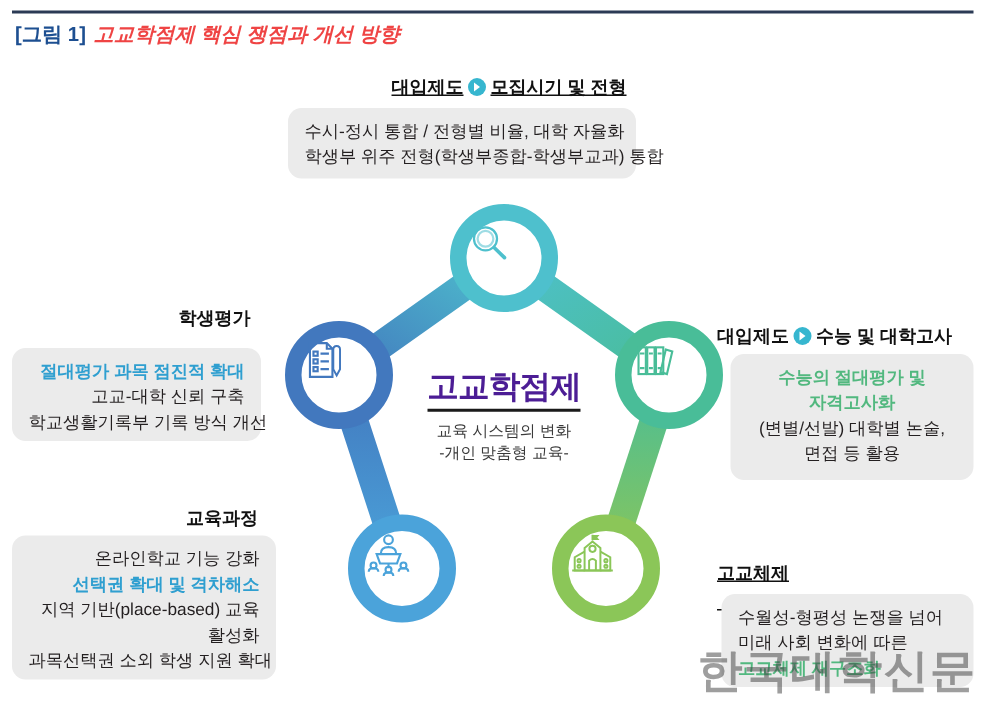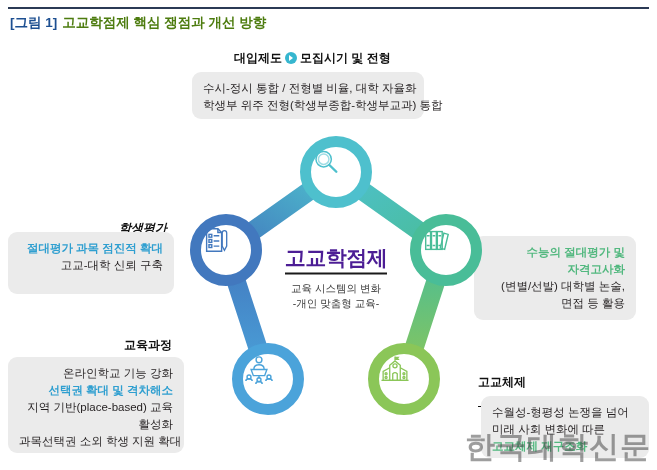--- a/index.html
+++ b/index.html
@@ -8,32 +8,32 @@
     background:#ffffff;
     font-family:"Liberation Sans","DejaVu Sans",sans-serif;
     overflow:hidden;position:relative;
   }
   #stage{position:relative;width:657px;height:470px;overflow:hidden;}
 
   
   .top-rule{position:absolute;left:8px;top:7px;width:641px;height:2px;background:#2b3a55;}
   .fig-head{position:absolute;left:10px;top:14px;white-space:nowrap;font-size:13.5px;font-weight:bold;}
   .fig-tag{color:#1d4f91;}
-  .fig-title{color:#4d7c0f;margin-left:5px;}
+  .fig-title{color:#ef4444;margin-left:5px;font-style:italic;}
 
   
   .callout{position:absolute;background:#ebebeb;border-radius:9px;
            padding:8px 11px;box-sizing:border-box;}
   .callout .ln{font-size:11.5px;line-height:17px;color:#231f20;white-space:nowrap;}
   .callout .ln.hl-blue{color:#2f9fd0;font-weight:bold;}
   .callout .ln.hl-green{color:#52b87f;font-weight:bold;}
 
   
   .sec-head{position:absolute;font-size:12px;font-weight:bold;color:#111;white-space:nowrap;}
-  .sec-head.ul{border-bottom:1.6px solid #111;padding-bottom:15px;}
+  .sec-head.ul{border-bottom:1.6px solid #111;padding-bottom:15px;text-decoration:underline;}
   .arrow-dot{display:inline-block;width:12px;height:12px;border-radius:50%;
              background:#36b6cf;position:relative;vertical-align:-2px;margin:0 3px;}
   .arrow-dot::after{content:"";position:absolute;left:4px;top:3px;
              border-left:4px solid #fff;border-top:3px solid transparent;
              border-bottom:3px solid transparent;}
 
   
   #diagram{position:absolute;left:186px;top:136px;width:300px;height:300px;}
   #diagram svg{position:absolute;left:0;top:0;}
   .node{position:absolute;border-radius:50%;background:#fff;
@@ -55,44 +55,48 @@
 </head>
 <body>
 
 <div id="stage">
 
   <div class="top-rule"></div>
   <div class="fig-head">
     <span class="fig-tag">[그림 1]</span><span class="fig-title">고교학점제 핵심 쟁점과 개선 방향</span>
   </div>
 
-  <div class="sec-head" style="left:234px;top:50px;">
+  <div class="sec-head" style="left:261px;top:50px;text-decoration:underline;">
     <span>대입제도</span><span class="arrow-dot"></span><span>모집시기 및 전형</span>
   </div>
   <div class="callout" style="left:192px;top:72px;width:232px;height:47px;text-align:center;">
     <div class="ln"><span>수시-정시 통합 / </span><span class="hl-blue">전형별 비율, 대학 자율화</span></div>
     <div class="ln">학생부 위주 전형(학생부종합-학생부교과) 통합</div>
   </div>
 
-  <div class="sec-head" style="left:119px;top:220px;font-style:italic;">학생평가</div>
+  <div class="sec-head" style="left:119px;top:204px;">학생평가</div>
   <div class="callout" style="left:8px;top:232px;width:166px;height:62px;text-align:right;">
     <div class="ln hl-blue">절대평가 과목 점진적 확대</div>
     <div class="ln">고교-대학 신뢰 구축</div>
+    <div class="ln">학교생활기록부 기록 방식 개선</div>
   </div>
 
   <div class="sec-head" style="left:124px;top:337px;">교육과정</div>
   <div class="callout" style="left:8px;top:357px;width:176px;height:96px;text-align:right;">
     <div class="ln">온라인학교 기능 강화</div>
     <div class="ln hl-blue">선택권 확대 및 격차해소</div>
     <div class="ln">지역 기반(place-based) 교육</div>
     <div class="ln">활성화</div>
     <div class="ln">과목선택권 소외 학생 지원 확대</div>
   </div>
 
-  <div class="callout" style="left:474px;top:236px;width:162px;height:84px;text-align:right;">
+  <div class="sec-head" style="left:478px;top:216px;">
+    <span>대입제도</span><span class="arrow-dot"></span><span>수능 및 대학고사</span>
+  </div>
+  <div class="callout" style="left:487px;top:236px;width:162px;height:84px;text-align:center;">
     <div class="ln hl-green">수능의 절대평가 및</div>
     <div class="ln hl-green">자격고사화</div>
     <div class="ln">(변별/선발) 대학별 논술,</div>
     <div class="ln">면접 등 활용</div>
   </div>
 
   <div class="sec-head ul" style="left:478px;top:374px;">고교체제</div>
   <div class="callout" style="left:481px;top:396px;width:168px;height:62px;text-align:left;">
     <div class="ln">수월성-형평성 논쟁을 넘어</div>
     <div class="ln">미래 사회 변화에 따른</div>

